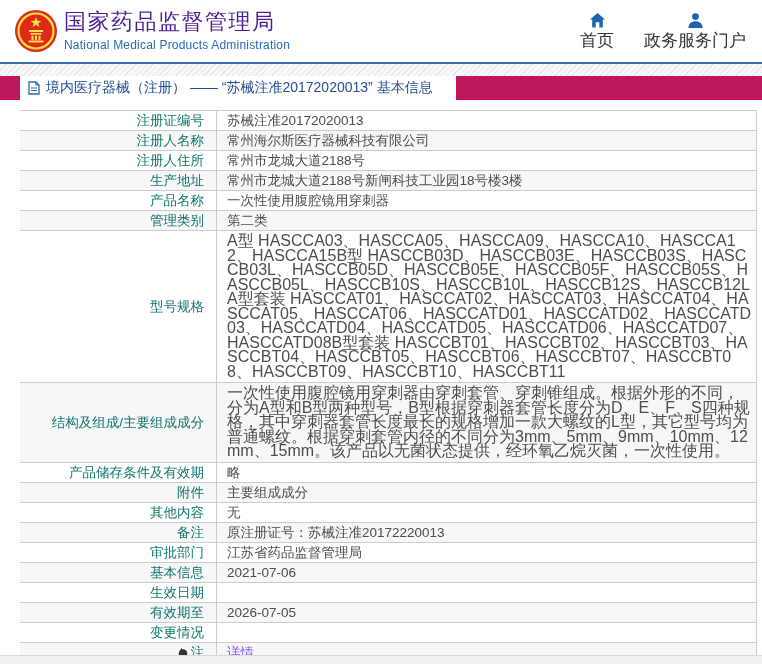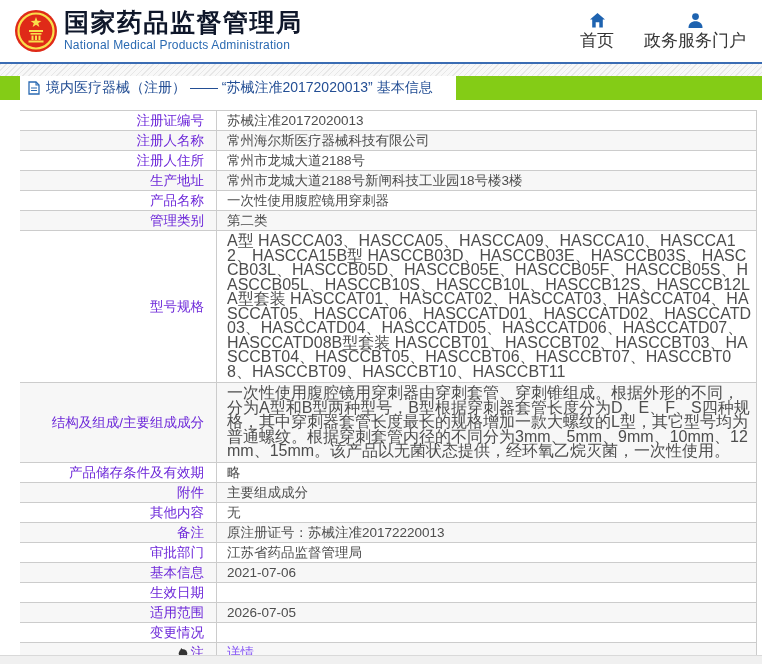--- a/index.html
+++ b/index.html
@@ -6,44 +6,44 @@
   html,body { width:762px; height:664px; }
   body {
     font-family:"Liberation Sans","DejaVu Sans",sans-serif;
     background:#ffffff; position:relative; overflow:hidden;
     color:#4d4d4d;
   }
   
   .header { position:relative; height:62px; background:#ffffff; }
   .emblem { position:absolute; left:14px; top:9px; width:44px; height:44px; }
   .org-names { position:absolute; left:64px; top:9px; }
-  .org-zh { font-size:25px; font-weight:bold; color:#0f172a; letter-spacing:1.5px; line-height:26px; }
+  .org-zh { font-size:22px; font-weight:normal; color:#4c1d95; letter-spacing:1.5px; line-height:26px; }
   .org-en { font-size:12px; color:#2a6ab2; margin-top:3px; letter-spacing:0.2px; }
   .top-nav { position:absolute; right:16px; top:12px; display:flex; gap:30px; }
   .nav-item { display:flex; flex-direction:column; align-items:center; cursor:pointer; }
   .nav-item svg { width:17px; height:17px; }
   .nav-label { font-size:17px; color:#333; margin-top:0; white-space:nowrap; }
   .blue-line { height:2px; background:#3a6cb3; }
   .stripes { height:12px;
     background:repeating-linear-gradient(135deg,#e7e7e7 0,#e7e7e7 1px,#f8f8f8 1px,#f8f8f8 4px); }
   
-  .crumb-bar { height:24px; background:#84cc16; position:relative; }
+  .crumb-bar { height:24px; background:#be185d; position:relative; }
   .crumb-tab { position:absolute; left:20px; top:0; width:436px; height:24px;
     background:#ffffff; display:flex; align-items:center; padding-left:8px; }
   .crumb-tab svg { width:12px; height:14px; margin-right:6px; flex:0 0 auto; }
   .crumb-text { font-size:14px; color:#234e94; white-space:nowrap; }
   .crumb-gap { height:10px; background:#ffffff; }
   
   .dtable { margin-left:20px; width:737px; border-right:1px solid #cccccc; }
   .trow { display:flex; border-top:1px solid #cccccc; min-height:20px; background:#ffffff; }
   .trow:last-child { border-bottom:1px solid #cccccc; }
   .trow:nth-child(even) { background:#f7f7f7; }
   .tlabel { width:197px; flex:0 0 197px; border-right:1px solid #cccccc;
     text-align:right; padding:2px 12px 1px 4px; font-size:13.5px; line-height:16px;
-    color:#6d28d9; display:flex; justify-content:flex-end; align-items:center; gap:3px; }
+    color:#0f766e; display:flex; justify-content:flex-end; align-items:center; gap:3px; }
   .tvalue { flex:1; padding:2px 4px 1px 10px; font-size:13.5px; line-height:16px;
     color:#4d4d4d; display:flex; align-items:center; }
   .tvalue.dense { font-size:16px; line-height:14.5px; word-break:break-all;
     display:block; padding-top:3px; padding-bottom:3px; }
   .tvalue a { color:#8b5cf6; text-decoration:none; cursor:pointer; }
   .note-icon { width:10px; height:12px; flex:0 0 auto; }
   
   .footer-band { position:absolute; left:0; bottom:0; width:762px; height:9px;
     background:#f0f0f0; border-top:1px solid #d9d9d9; }
 </style>
@@ -153,21 +153,21 @@
   </div>
   <div class="trow">
     <div class="tlabel">基本信息</div>
     <div class="tvalue">2021-07-06</div>
   </div>
   <div class="trow">
     <div class="tlabel">生效日期</div>
     <div class="tvalue"></div>
   </div>
   <div class="trow">
-    <div class="tlabel">适用范围</div>
+    <div class="tlabel">有效期至</div>
     <div class="tvalue">2026-07-05</div>
   </div>
   <div class="trow">
     <div class="tlabel">变更情况</div>
     <div class="tvalue"></div>
   </div>
   <div class="trow">
     <div class="tlabel">
       <svg class="note-icon" viewBox="0 0 10 12">
         <circle cx="5" cy="6.5" r="4.3" fill="#333333"></circle>

